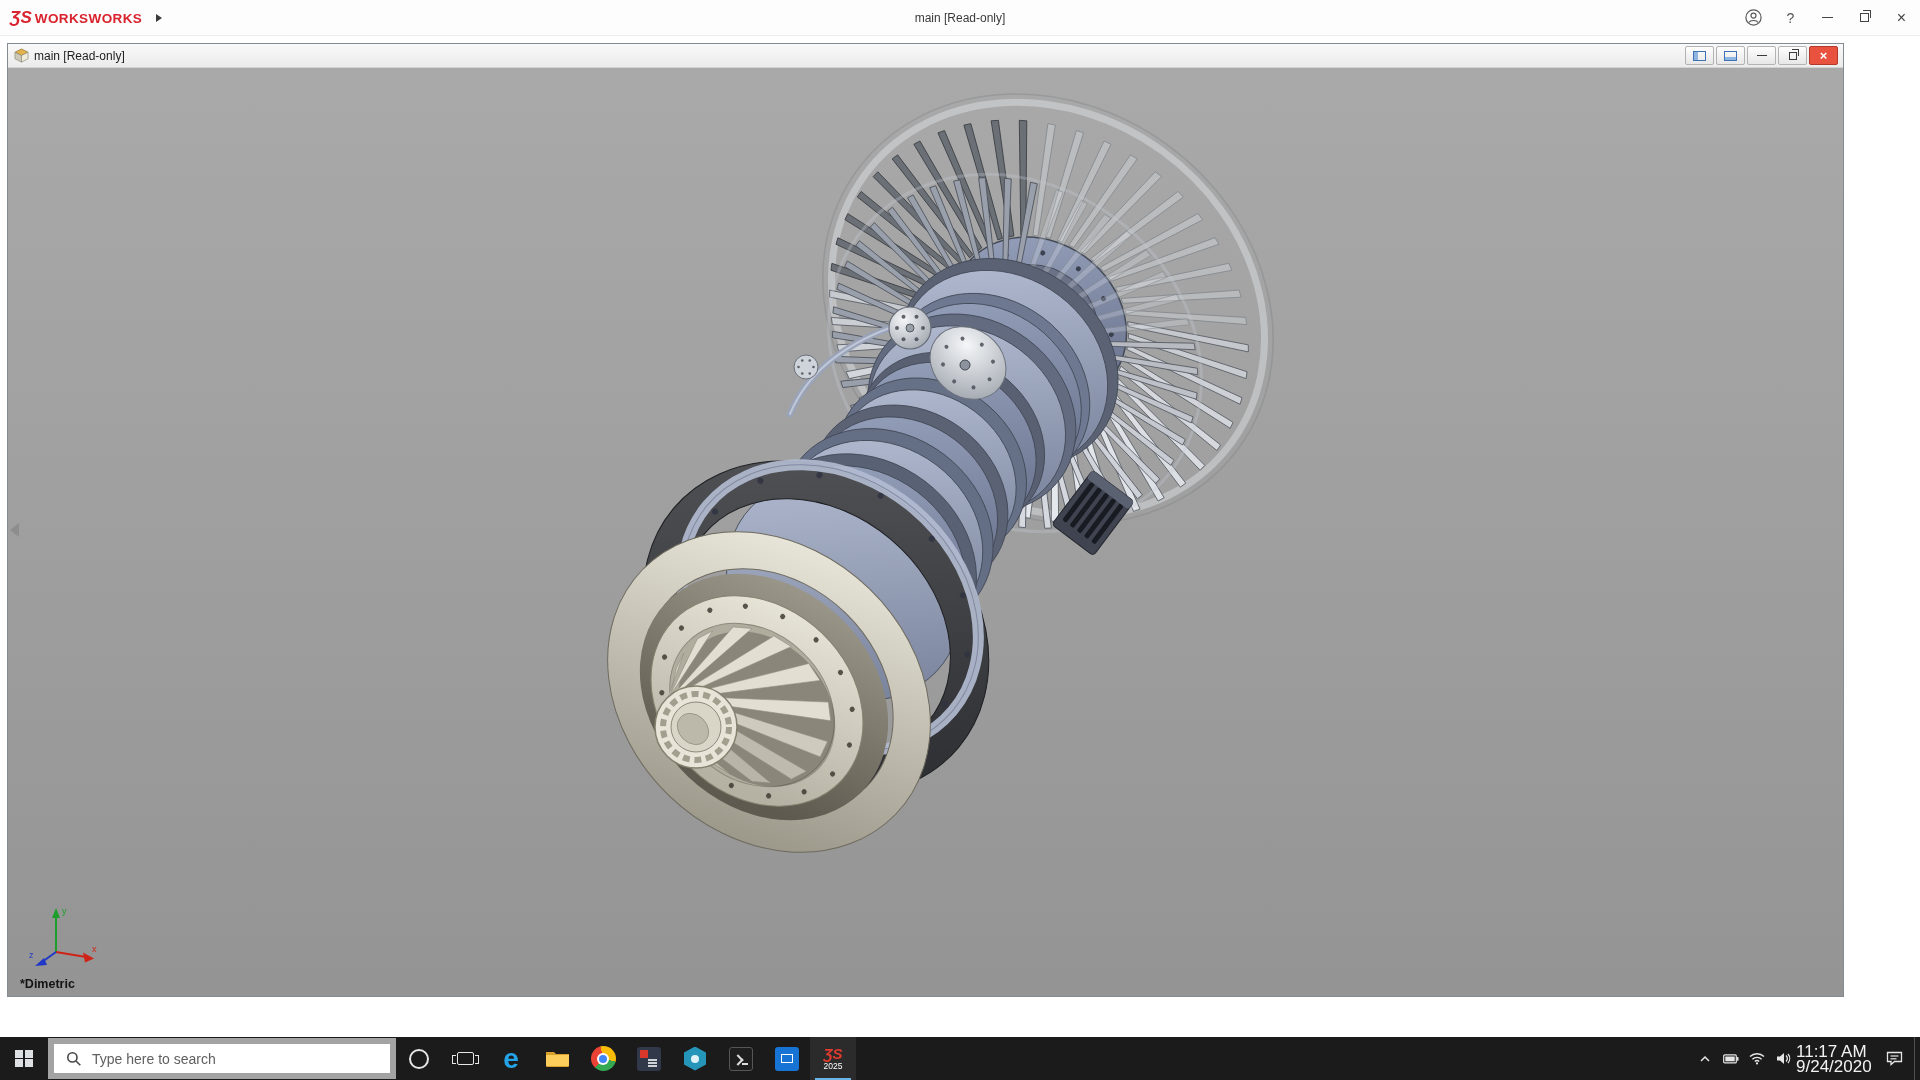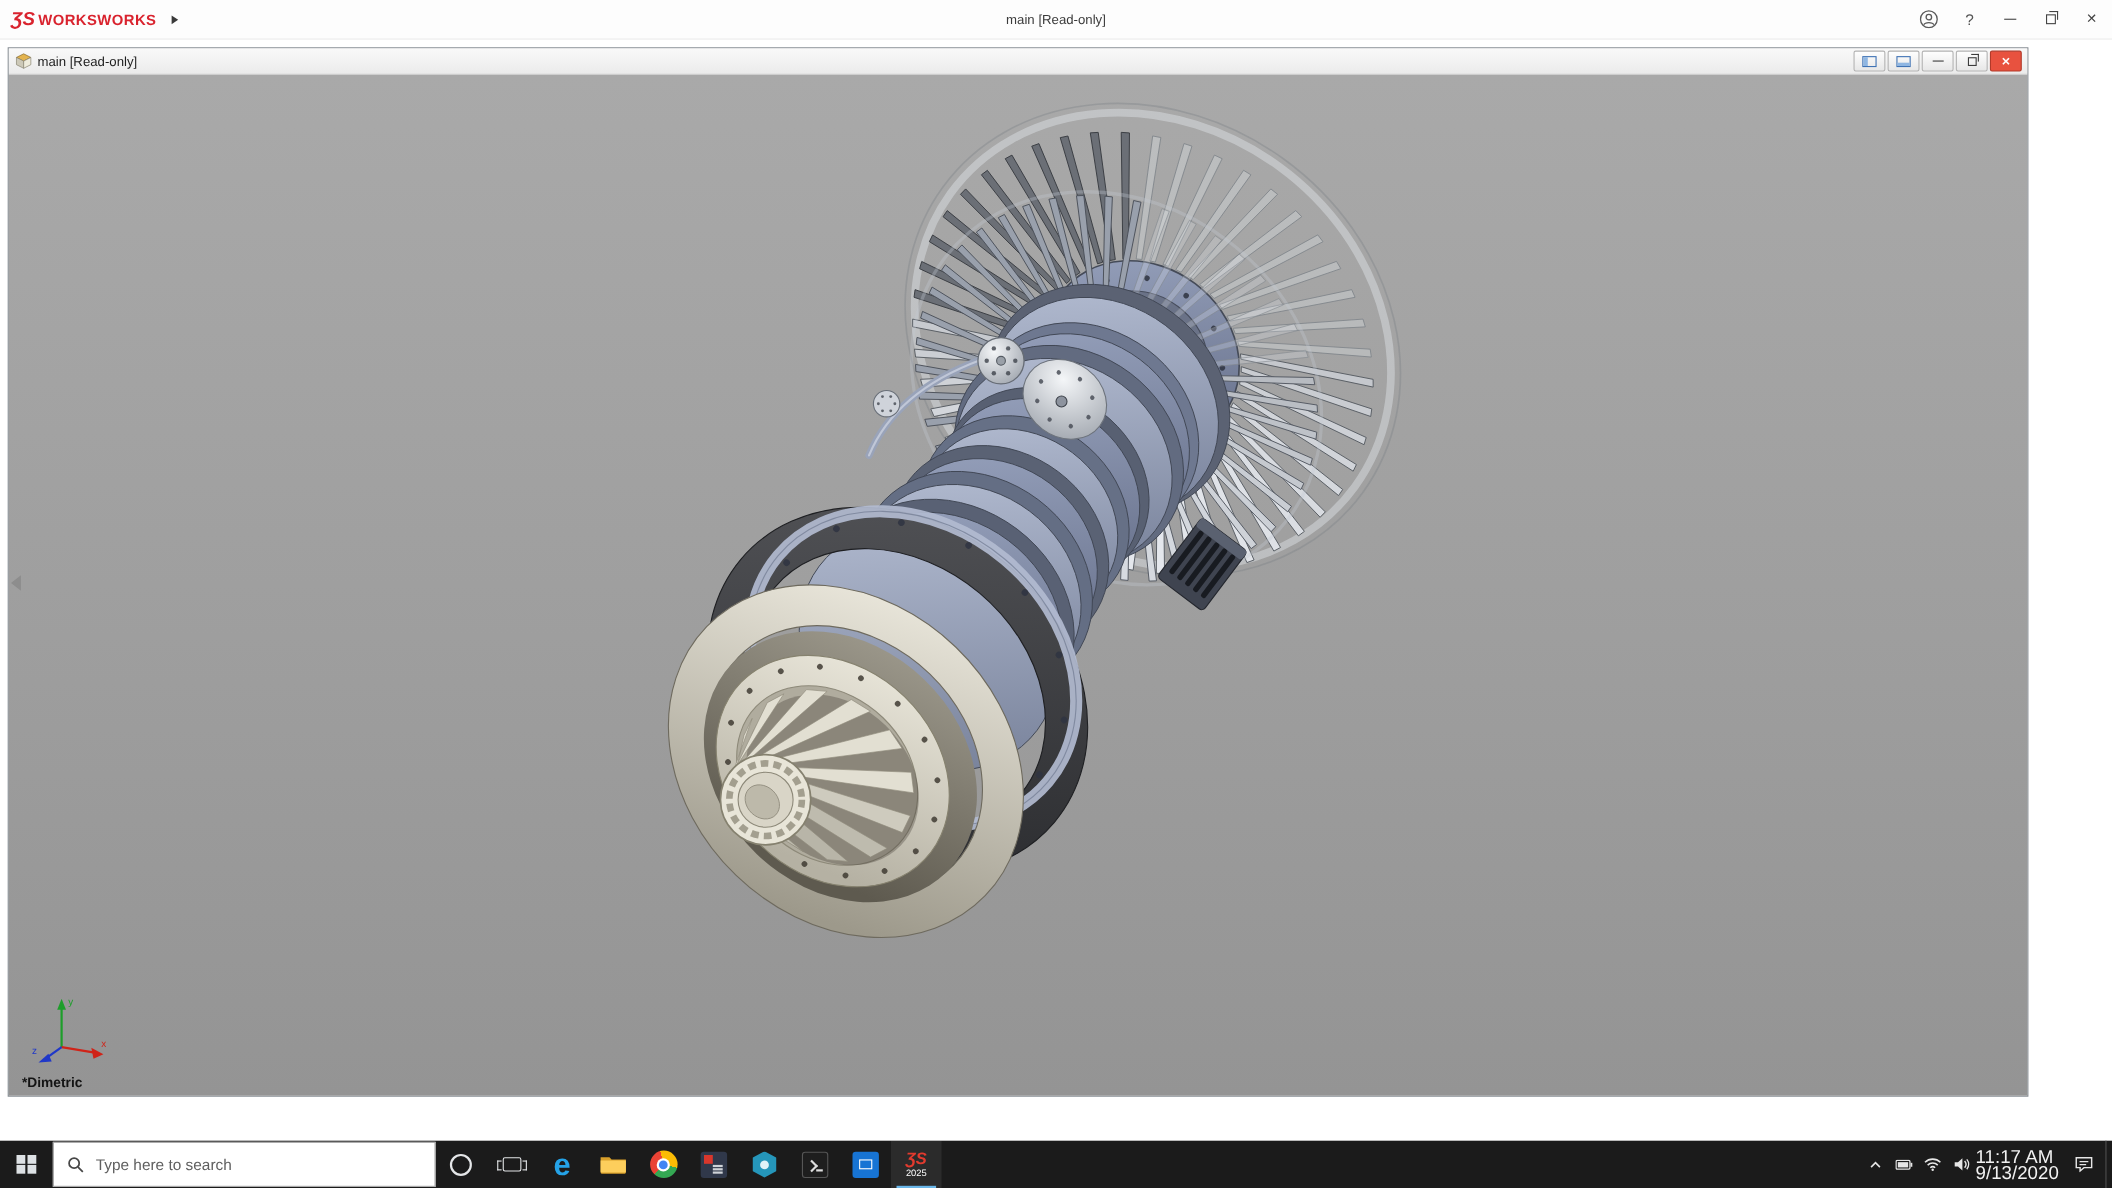--- a/index.html
+++ b/index.html
@@ -51,21 +51,21 @@
   .triad{position:absolute;left:18px;bottom:24px}
   .collapse-tab{position:absolute;left:2px;top:455px;width:0;height:0;border-top:7px solid transparent;
                 border-bottom:7px solid transparent;border-right:9px solid #8a8a8a;opacity:.85}
 
   
   .taskbar{position:absolute;left:0;top:1037px;width:1920px;height:43px;background:#1b1b1b;
            display:flex;align-items:center}
   .start{width:48px;height:100%;display:flex;align-items:center;justify-content:center}
   .win-logo{display:grid;grid-template-columns:8px 8px;grid-template-rows:8px 8px;gap:1.5px}
   .win-logo span{background:#dde1e4;display:block}
-  .searchbox{width:348px;height:41px;background:#ffffff;border:1px solid #a3a3a3;box-sizing:border-box;
+  .searchbox{width:348px;height:41px;background:#ffffff;border:6px solid #a3a3a3;box-sizing:border-box;
              display:flex;align-items:center;gap:10px;padding-left:12px}
   .search-text{font-size:14px;color:#5f5f5f}
   .task-icons{display:flex;height:100%}
   .ticon{width:46px;height:100%;display:flex;align-items:center;justify-content:center;position:relative}
   .cortana{width:20px;height:20px;border:2px solid #e4e6e8;border-radius:50%;box-sizing:border-box}
   .taskview{width:17px;height:13px;border:1.6px solid #e4e6e8;border-radius:2px;position:relative;box-sizing:border-box}
   .taskview::before{content:"";position:absolute;left:-6px;top:1.5px;width:3px;height:7px;border:1.2px solid #e4e6e8;border-right:none}
   .taskview::after{content:"";position:absolute;right:-6px;top:1.5px;width:3px;height:7px;border:1.2px solid #e4e6e8;border-left:none}
   .edge-glyph{font-size:28px;font-weight:700;color:#25a3e8;line-height:1}
   .chrome{width:25px;height:25px;border-radius:50%;position:relative;
@@ -514,21 +514,21 @@
     </div>
     <div class="tray-icon">
       <svg width="15" height="13" viewBox="0 0 15 13">
         <polygon points="1,4.5 4,4.5 8,1 8,12 4,8.5 1,8.5" fill="#e6e6e6"></polygon>
         <path d="M10 3.5 a4.5 4.5 0 0 1 0 6" fill="none" stroke="#e6e6e6" stroke-width="1.3"></path>
         <path d="M12 2 a7 7 0 0 1 0 9" fill="none" stroke="#e6e6e6" stroke-width="1.3"></path>
       </svg>
     </div>
     <div class="clock">
       <div>11:17 AM</div>
-      <div>9/13/2020</div>
+      <div>9/24/2020</div>
     </div>
     <div class="action">
       <svg width="17" height="15" viewBox="0 0 17 15">
         <path d="M1.5 1.5 h14 v9 h-7 l-3.5 3 v-3 h-3.5 Z" fill="none" stroke="#e6e6e6" stroke-width="1.3"></path>
         <line x1="4.5" y1="5" x2="12.5" y2="5" stroke="#e6e6e6" stroke-width="1.2"></line>
         <line x1="4.5" y1="7.8" x2="10.5" y2="7.8" stroke="#e6e6e6" stroke-width="1.2"></line>
       </svg>
     </div>
     <div class="desk-sliver"></div>
   </div>

